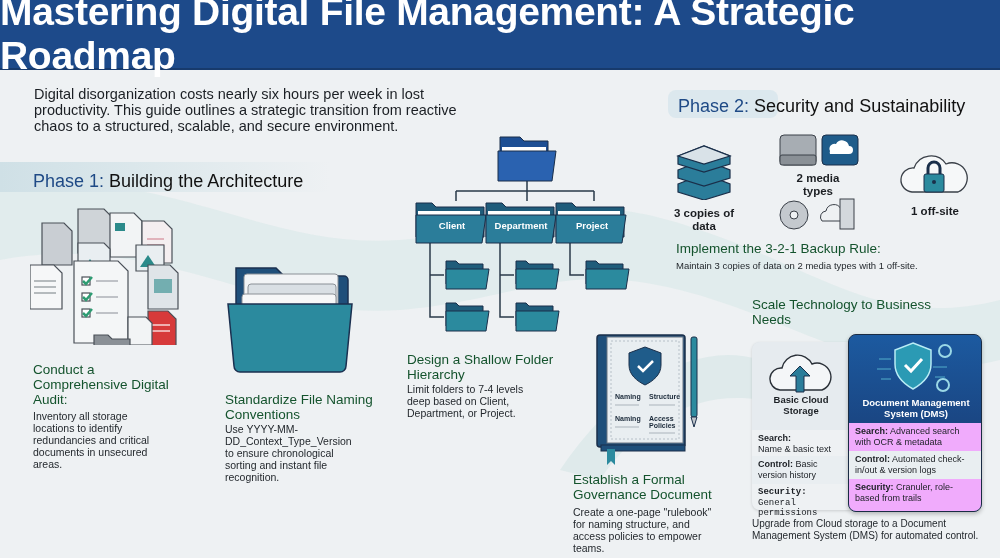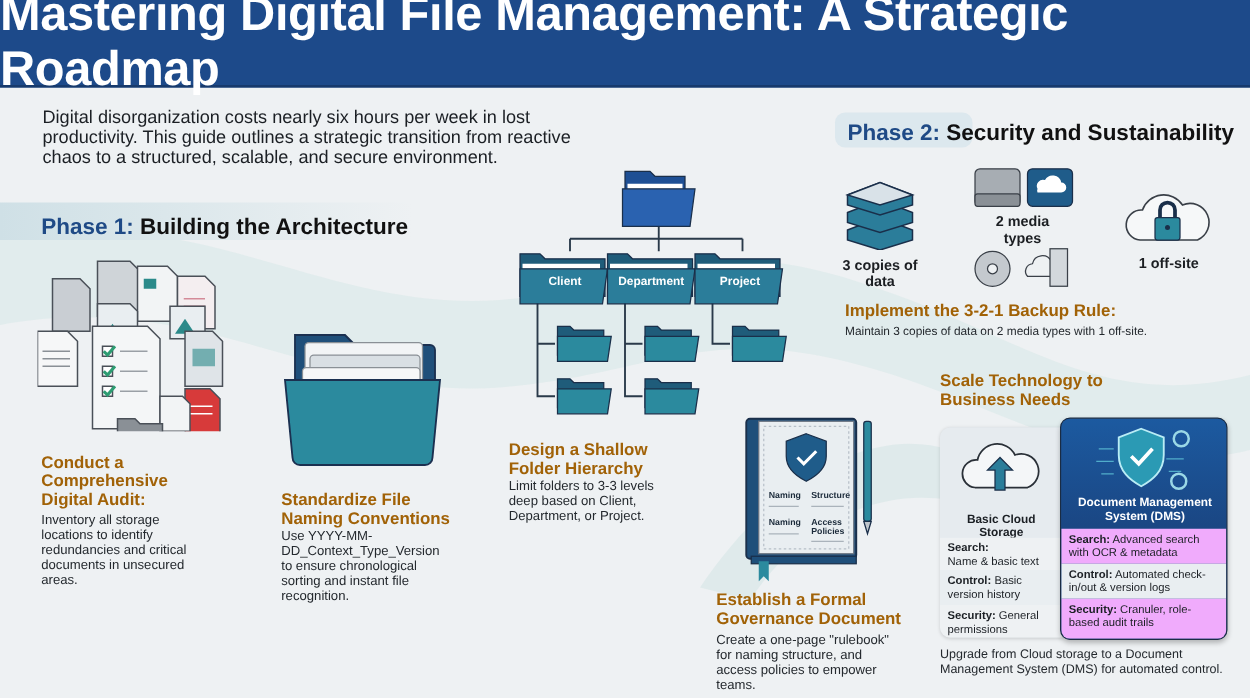--- a/index.html
+++ b/index.html
@@ -19,35 +19,35 @@
   .header h1 {
     color: #ffffff; font-size: 39px; font-weight: bold; letter-spacing: -0.3px;
     font-family: "Liberation Sans", sans-serif;
   }
   .swoosh { position: absolute; left: 0; top: 70px; width: 1000px; height: 488px; pointer-events: none; }
   .intro {
     position: absolute; left: 34px; top: 86px; width: 460px;
     font-size: 14.5px; line-height: 16px; color: #1b1f24;
   }
   .phase-title {
-    position: absolute; font-size: 18px; font-weight: bold; color: #111;
+    position: absolute; font-size: 18px; font-weight: normal; color: #111;
     padding: 4px 10px 4px 0;
   }
   .phase-title .ph { color: #1f4a86; }
   .phase1 { left: 33px; top: 167px; }
   .phase1-band {
     position: absolute; left: 0; top: 162px; width: 330px; height: 30px;
     background: linear-gradient(90deg, #cfe0e6 0%, #dbe7eb 40%, rgba(238,241,243,0) 100%);
   }
   .phase2 { left: 678px; top: 92px; }
   .phase2-band {
     position: absolute; left: 668px; top: 90px; width: 110px; height: 28px;
     background: #dce8ee; border-radius: 8px;
   }
-  .step-title { position: absolute; font-size: 13.5px; font-weight: bold; line-height: 15px; color: #a16207; }
+  .step-title { position: absolute; font-size: 13.5px; font-weight: normal; line-height: 15px; color: #14532d; }
   .step-desc { position: absolute; font-size: 10.5px; line-height: 12px; color: #24292e; }
   .icon-wrap { position: absolute; }
   .label-bold { position: absolute; font-size: 11.5px; font-weight: bold; text-align: center; line-height: 13px; color: #1b1e22; }
 
   
   .cmp { position: absolute; left: 752px; top: 334px; width: 240px; height: 178px; }
   .card-basic {
     position: absolute; left: 0; top: 8px; width: 98px; height: 168px;
     background: #dde3e8; border-radius: 8px 0 0 8px;
     box-shadow: 0 1px 3px rgba(0,0,0,0.15);
@@ -182,21 +182,21 @@
         <path d="M104 178 h43 l-3 20 h-40z"></path>
       <path d="M174 128 h10 l3 3 h24 v20 h-37z" fill="#1f5c7a"></path>
         <path d="M174 136 h43 l-3 20 h-40z"></path>
     </g>
   </svg>
   <span style="position:absolute;left:8px;top:87px;width:64px;text-align:center;color:#fff;font-size:9.5px;">Client</span>
   <span style="position:absolute;left:76px;top:87px;width:66px;text-align:center;color:#fff;font-size:9.5px;">Department</span>
   <span style="position:absolute;left:148px;top:87px;width:64px;text-align:center;color:#fff;font-size:9.5px;">Project</span>
 </div>
 <div class="step-title" style="left:407px;top:352px;width:150px;">Design a Shallow Folder Hierarchy</div>
-<div class="step-desc" style="left:407px;top:383px;width:125px;">Limit folders to 3-3 levels deep based on Client, Department, or Project.</div>
+<div class="step-desc" style="left:407px;top:383px;width:125px;">Limit folders to 7-4 levels deep based on Client, Department, or Project.</div>
 
 <div class="icon-wrap" style="left:593px;top:333px;width:110px;height:135px;">
   <svg width="110" height="135" viewBox="0 0 110 135">
     <rect x="4" y="2" width="88" height="112" rx="3" fill="#1f4f7a" stroke="#1a2f4a" stroke-width="1.5"></rect>
     <rect x="14" y="4" width="76" height="106" fill="#e9eef1" stroke="#6a7480"></rect>
     <rect x="18" y="8" width="68" height="98" fill="none" stroke="#b7c0c8" stroke-dasharray="2 2"></rect>
     <path d="M52 14 l16 6 v12 c0 10 -8 16 -16 20 c-8 -4 -16 -10 -16 -20 v-12z" fill="#1f5c8a" stroke="#1a2f4a"></path>
     <path d="M45 33 l5 5 l10 -10" stroke="#fff" stroke-width="2.5" fill="none"></path>
     <line x1="22" y1="72" x2="46" y2="72" stroke="#aab3bb"></line>
     <line x1="56" y1="72" x2="82" y2="72" stroke="#aab3bb"></line>
@@ -256,29 +256,29 @@
 
 <div class="step-title" style="left:752px;top:297px;width:190px;font-size:13.5px;">Scale Technology to Business Needs</div>
 
 <div class="cmp">
   <div class="card-basic">
     <div class="card-head-basic">
       <svg style="position:absolute;left:16px;top:10px;" width="64" height="44" viewBox="0 0 64 44">
         <path d="M12 38 a11 11 0 0 1 2 -22 a16 16 0 0 1 30 -4 a13 13 0 0 1 10 26z" fill="#f4f6f8" stroke="#2a3038" stroke-width="1.4"></path>
         <path d="M32 14 l-10 10 h6 v16 h8 v-16 h6z" fill="#2b7d9a" stroke="#1a2f4a"></path>
       </svg>
-      <div class="card-name" style="left:4px;top:68px;width:90px;color:#1b1f24;">Basic Cloud Storage</div>
+      <div class="card-name" style="left:4px;top:52px;width:90px;color:#1b1f24;">Basic Cloud Storage</div>
     </div>
     <div class="row-basic" style="top:88px;height:26px;background:#eef1f3;">
       <div class="cell"><b>Search:</b><br><span>Name &amp; basic text</span></div>
     </div>
     <div class="row-basic row-alt" style="top:114px;height:28px;">
       <div class="cell"><b>Control:</b> <span>Basic version history</span></div>
     </div>
-    <div class="row-basic" style="top:142px;height:26px;background:#eef1f3;border-radius:0 0 0 8px;">
+    <div class="row-basic" style="top:142px;height:26px;background:#eef1f3;border-radius:0 0 0 8px;font-family:Liberation Mono, monospace;">
       <div class="cell"><b>Security:</b> <span>General permissions</span></div>
     </div>
   </div>
 
   <div class="card-dms">
     <div class="card-head-dms">
       <svg style="position:absolute;left:24px;top:4px;" width="86" height="56" viewBox="0 0 86 56">
         <g stroke="#5fc4d8" stroke-width="1" fill="none" opacity="0.8">
           <path d="M6 20 h12 M4 30 h14 M8 40 h10 M60 28 h14 M62 38 h10"></path>
         </g>
@@ -289,18 +289,18 @@
       </svg>
       <div class="card-name" style="left:2px;top:62px;width:130px;color:#ffffff;">Document Management System (DMS)</div>
     </div>
     <div class="row-dms" style="top:88px;height:28px;">
       <div class="cell"><b>Search:</b> <span>Advanced search with OCR &amp; metadata</span></div>
     </div>
     <div class="row-dms row-alt" style="top:116px;height:28px;">
       <div class="cell"><b>Control:</b> <span>Automated check-in/out &amp; version logs</span></div>
     </div>
     <div class="row-dms" style="top:144px;height:32px;">
-      <div class="cell"><b>Security:</b> <span>Cranuler, role-based audit trails</span></div>
+      <div class="cell"><b>Security:</b> <span>Cranuler, role-based from trails</span></div>
     </div>
   </div>
 </div>
 
 <div class="step-desc" style="left:752px;top:518px;width:240px;font-size:10px;">Upgrade from Cloud storage to a Document Management System (DMS) for automated control.</div>
 
 </body></html>

